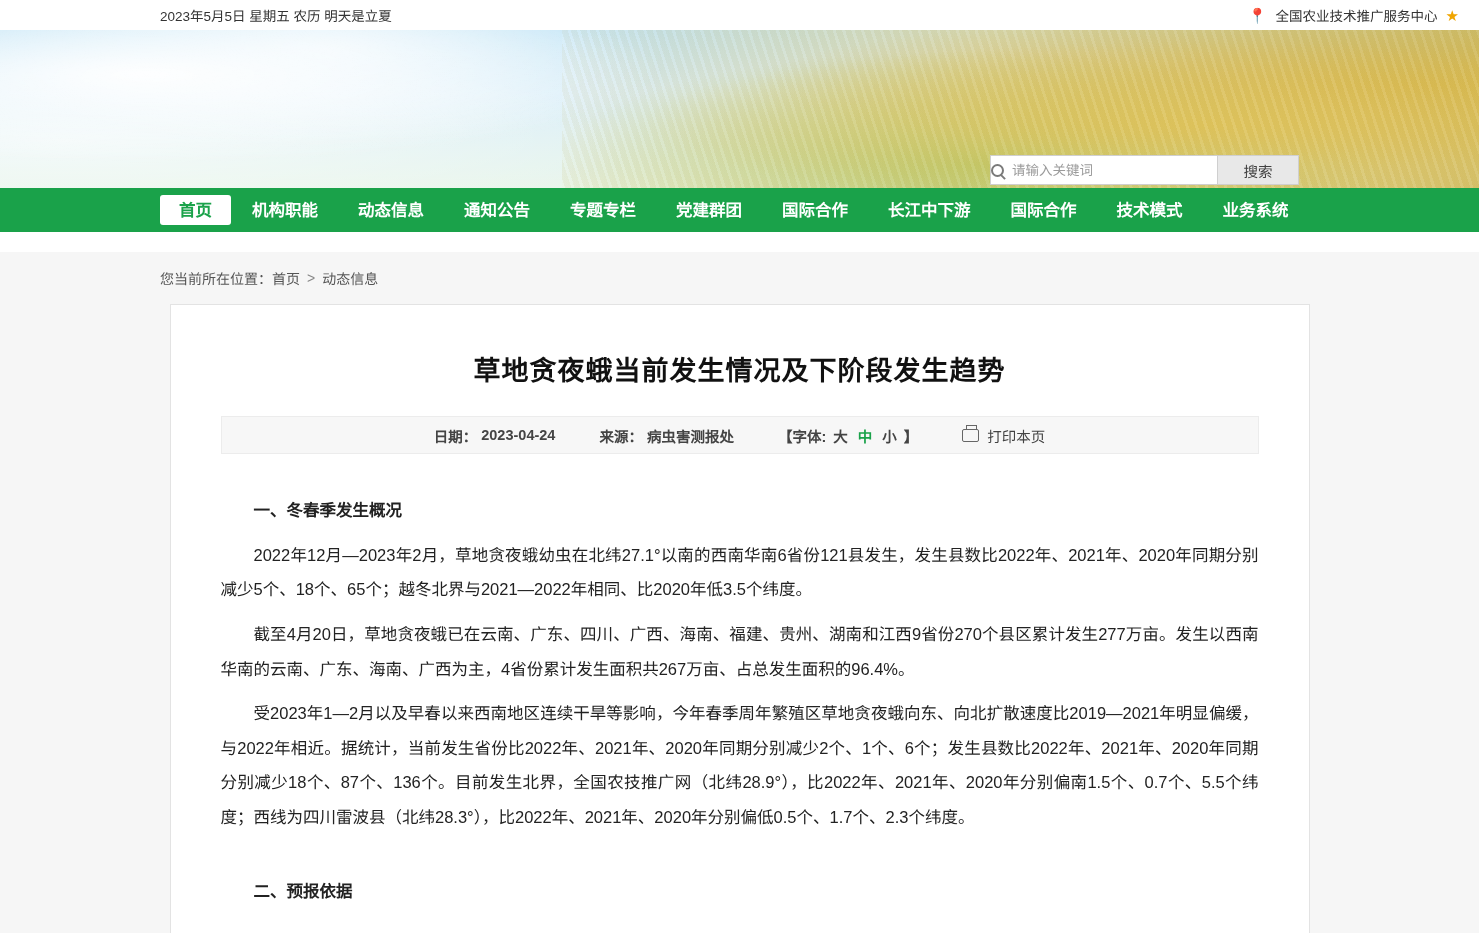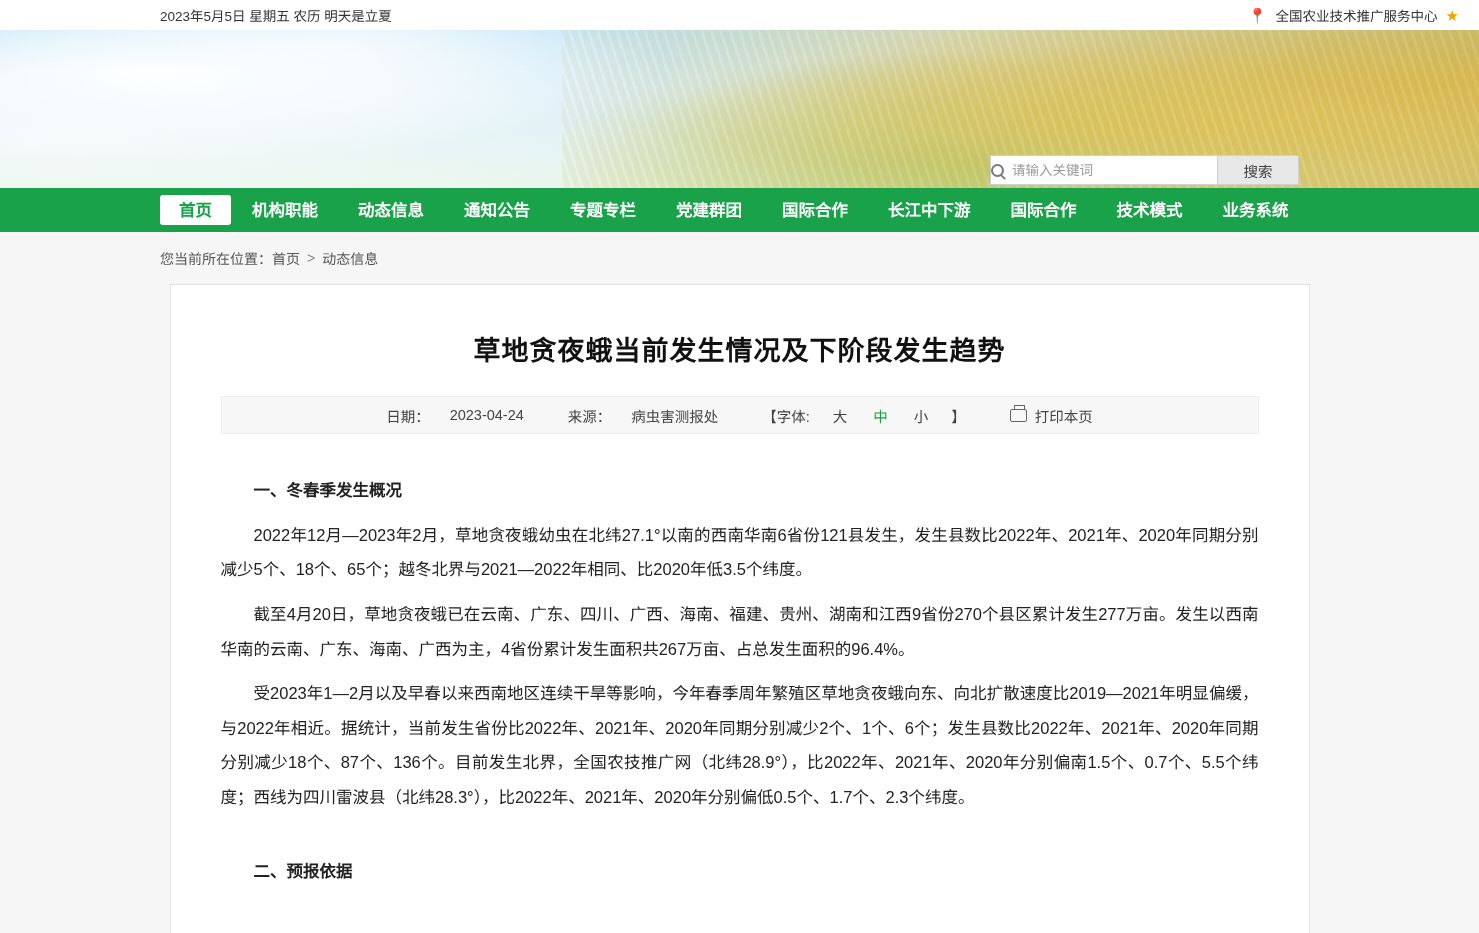--- a/index.html
+++ b/index.html
@@ -192,20 +192,21 @@
 
   
   .crumbbar {
     background: #f6f6f6;
     height: 52px;
     display: flex;
     align-items: center;
     padding-left: 160px;
     font-size: 14px;
     color: #555;
+    margin-top: 20px;
   }
   .crumbbar a { color: #555; text-decoration: none; cursor: pointer; }
   .crumb-sep { margin: 0 7px; color: #888; }
 
   
   .page-bg { background: #f6f6f6; padding-bottom: 40px; }
   .article {
     width: 1140px;
     margin: 0 auto;
     background: #fff;
@@ -226,21 +227,21 @@
     background: #f7f7f7;
     border: 1px solid #ececec;
     height: 38px;
     display: flex;
     align-items: center;
     justify-content: center;
     gap: 44px;
     font-size: 14.5px;
     color: #444;
   }
-  .meta-group { display: flex; align-items: center; gap: 20px; }
+  .meta-group { display: flex; align-items: center; gap: 4px; font-weight: bold; }
   .fs-opt { cursor: pointer; color: #444; margin: 0 3px; }
   .fs-opt.active { color: #1aa24a; }
   .print-group { display: flex; align-items: center; gap: 8px; cursor: pointer; }
   .printer-icon {
     width: 17px; height: 13px;
     border: 1.5px solid #666;
     border-radius: 2px;
     position: relative;
     flex: none;
   }

